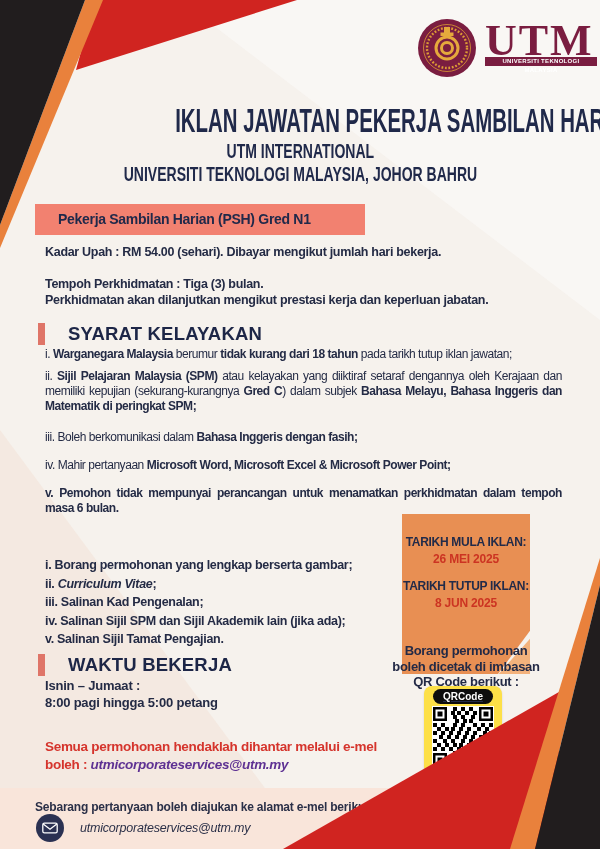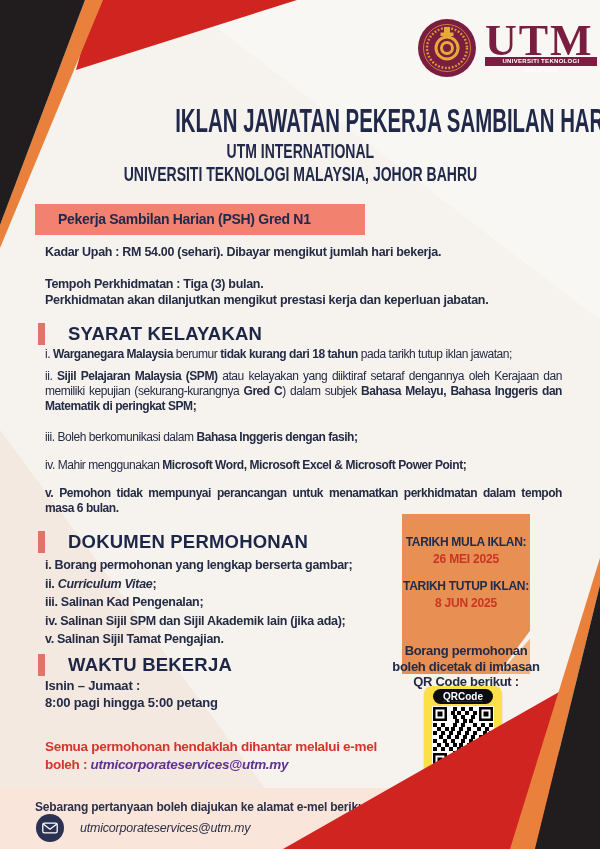--- a/index.html
+++ b/index.html
@@ -111,27 +111,23 @@
     <div class="abs body-line" style="left:45px;top:277px;">Tempoh Perkhidmatan : Tiga (3) bulan.</div>
     <div class="abs body-line" style="left:45px;top:292.5px;">Perkhidmatan akan dilanjutkan mengikut prestasi kerja dan keperluan jabatan.</div>
 
     <div class="abs sec-head" style="left:38px;top:323px;">
       <span class="bar"></span>
       <span class="label">SYARAT KELAYAKAN</span>
     </div>
     <div class="abs item" style="top:347px;"><span>i. </span><span class="b">Warganegara Malaysia</span><span> berumur </span><span class="b">tidak kurang dari 18 tahun</span><span> pada tarikh tutup iklan jawatan;</span></div>
     <div class="abs item just" style="top:369px;"><span>ii. </span><span class="b">Sijil Pelajaran Malaysia (SPM)</span><span> atau kelayakan yang diiktiraf setaraf dengannya oleh Kerajaan dan memiliki kepujian (sekurang-kurangnya </span><span class="b">Gred C</span><span>) dalam subjek </span><span class="b">Bahasa Melayu, Bahasa Inggeris dan Matematik di peringkat SPM;</span></div>
     <div class="abs item" style="top:430px;"><span>iii. Boleh berkomunikasi dalam </span><span class="b">Bahasa Inggeris dengan fasih;</span></div>
-    <div class="abs item" style="top:458px;"><span>iv. Mahir menggunakan </span><span class="b">Microsoft Word, Microsoft Excel &amp; Microsoft Power Point;</span></div>
+    <div class="abs item" style="top:458px;"><span>iv. Mahir pertanyaan </span><span class="b">Microsoft Word, Microsoft Excel &amp; Microsoft Power Point;</span></div>
     <div class="abs item just" style="top:486px;"><span class="b">v. Pemohon tidak mempunyai perancangan untuk menamatkan perkhidmatan dalam tempoh masa 6 bulan.</span></div>
 
-    <div class="abs sec-head" style="left:38px;top:531px;">
-      <span class="bar"></span>
-      <span class="label">DOKUMEN PERMOHONAN</span>
-    </div>
     <div class="abs" style="left:45px;top:556px;width:360px;">
       <div class="doc-line"><span class="b">i. Borang permohonan yang lengkap berserta gambar;</span></div>
       <div class="doc-line"><span class="b">ii. </span><span class="bi">Curriculum Vitae</span><span class="b">;</span></div>
       <div class="doc-line"><span class="b">iii. Salinan Kad Pengenalan;</span></div>
       <div class="doc-line"><span class="b">iv. Salinan Sijil SPM dan Sijil Akademik lain (jika ada);</span></div>
       <div class="doc-line"><span class="b">v. Salinan Sijil Tamat Pengajian.</span></div>
     </div>
 
     <div class="abs" id="note">
       <div id="note-body"></div>

